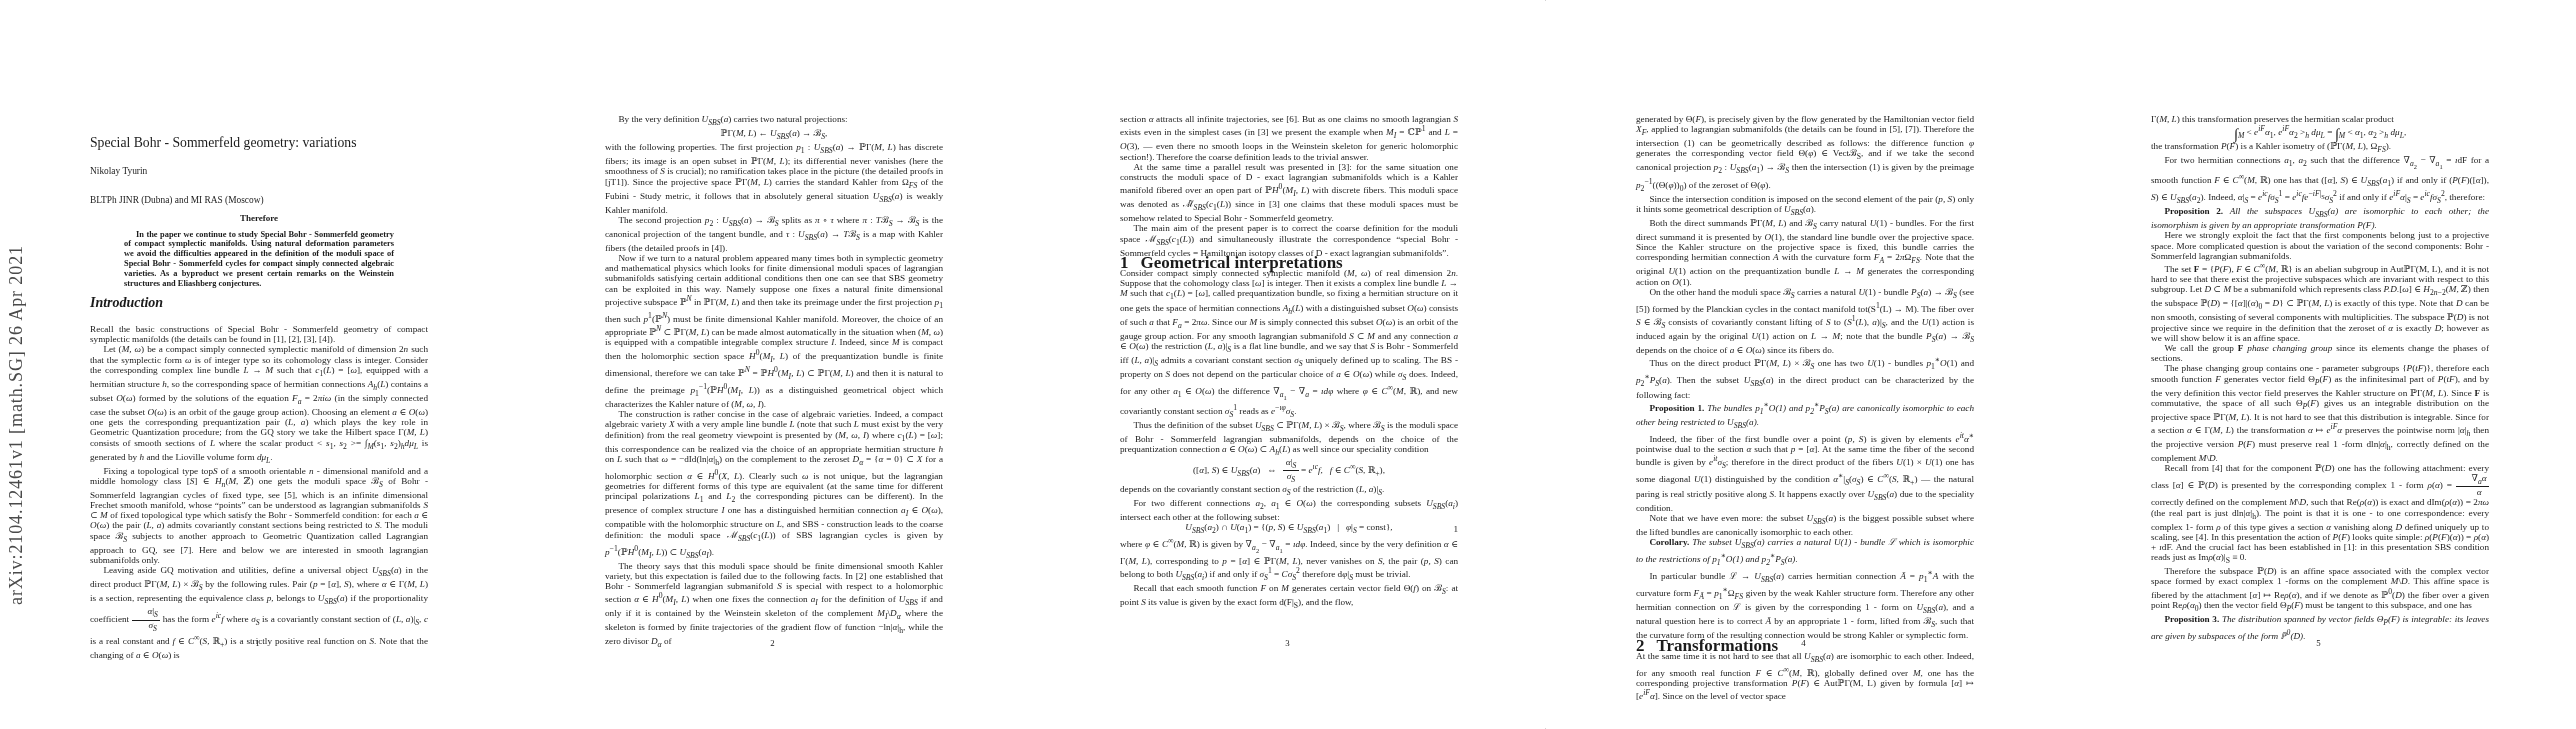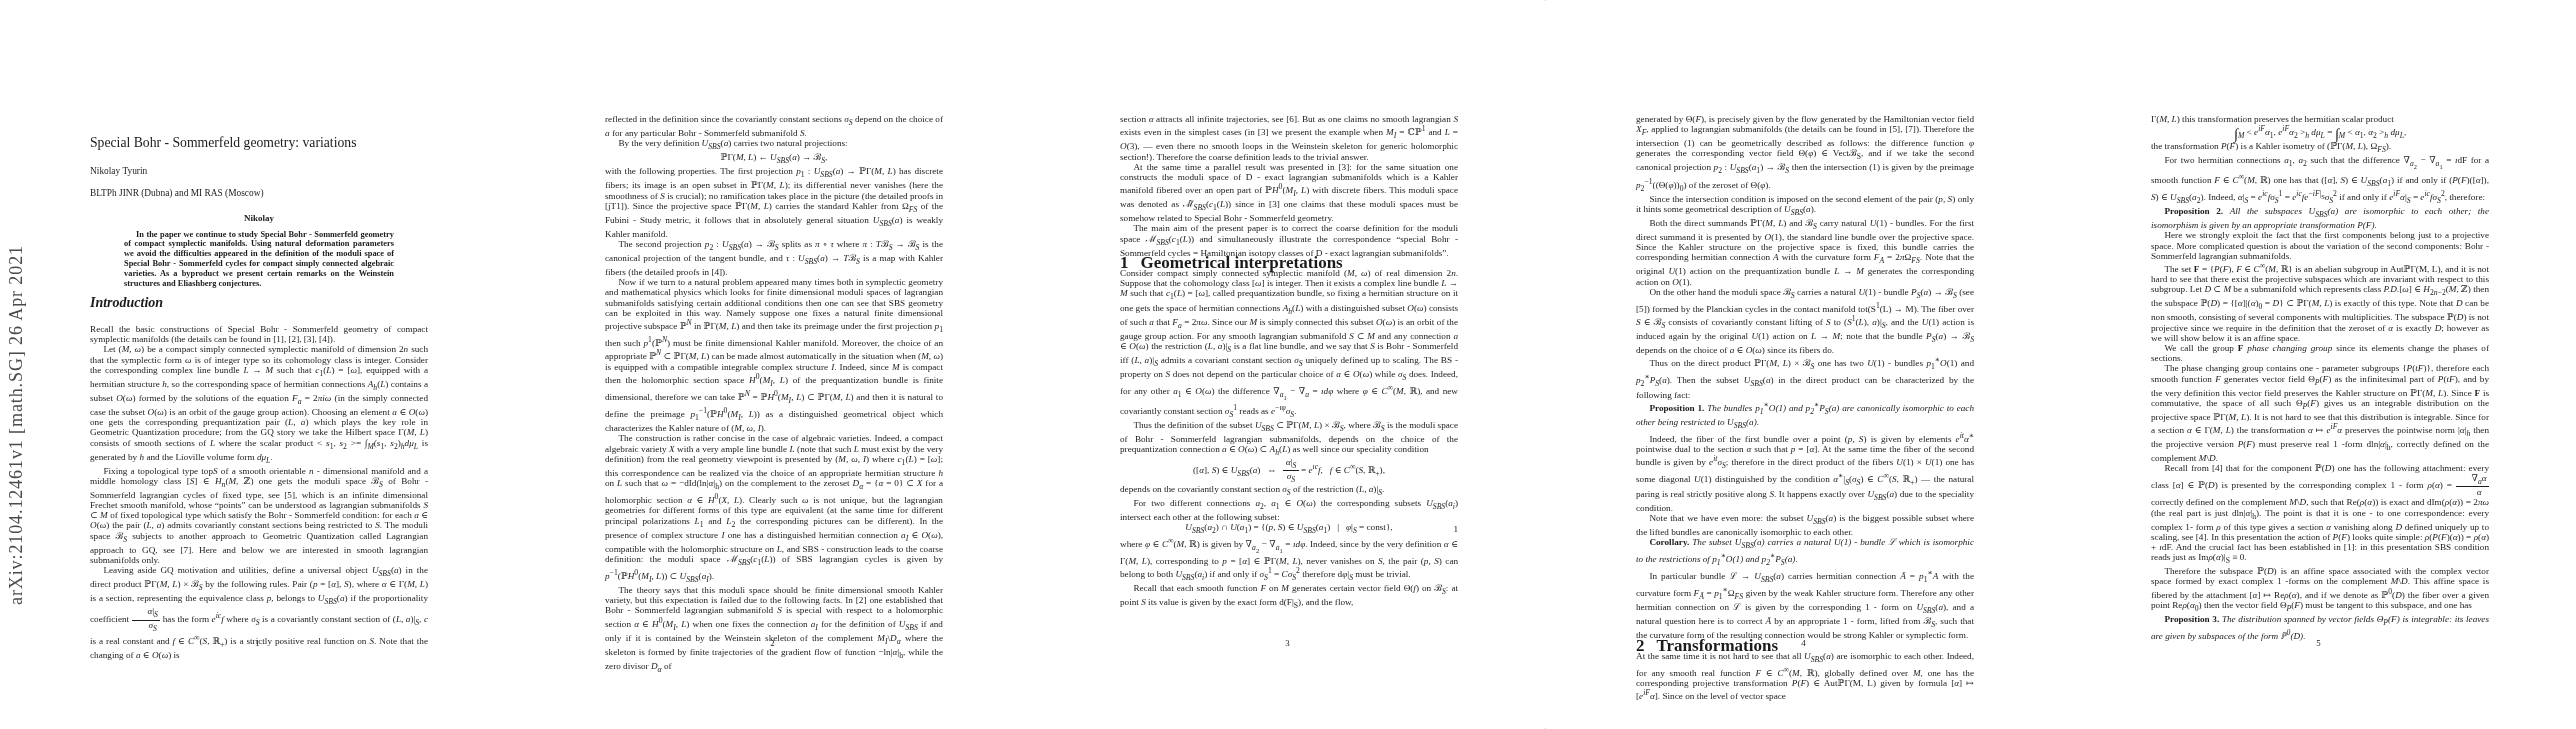--- a/index.html
+++ b/index.html
@@ -11,21 +11,21 @@
   #page1{left:0}#page2{left:515px}#page3{left:1030px}#page4{left:1546px}#page5{left:2061px}
 
   .arxiv{position:absolute;left:3.6px;top:146px;height:559px;width:24px;
          writing-mode:vertical-rl;transform:rotate(180deg);
          display:flex;align-items:center;justify-content:center;
          font-size:18px;letter-spacing:0.9px;color:#4a4a4a;white-space:nowrap;}
 
   .front{position:absolute;left:90px;top:135px;width:338px;text-align:left;}
   .title{font-size:13.7px;}
   .author{font-size:9.4px;margin-top:15px;}
-  .affil{font-size:9.4px;margin-top:12px;}
+  .affil{font-size:9.4px;margin-top:19px;}
 
   .abs{position:absolute;left:124px;top:213px;width:270px;}
   .abs-head{text-align:center;font-weight:bold;font-size:9px;}
   .abs-body{margin-top:6.7px;font-size:8.4px;line-height:9.8px;
             text-align:justify;text-indent:12px;font-weight:bold;}
 
   .intro-head{position:absolute;left:90px;top:295px;font-size:14px;font-weight:bold;font-style:italic;}
 
   .body-col{position:absolute;left:90px;width:338px;font-size:9.2px;
             line-height:10.2px;text-align:justify;}
@@ -57,36 +57,35 @@
 <div class="sheet">
 
   <div class="page" id="page1">
     <div class="arxiv">arXiv:2104.12461v1  [math.SG]  26 Apr 2021</div>
     <div class="front">
       <div class="title">Special Bohr - Sommerfeld geometry: variations</div>
       <div class="author">Nikolay Tyurin</div>
       <div class="affil">BLTPh JINR (Dubna) and MI RAS (Moscow)</div>
     </div>
     <div class="abs">
-      <div class="abs-head">Nikolay</div>
+      <div class="abs-head">Therefore</div>
       <div class="abs-body">In the paper we continue to study Special Bohr - Sommerfeld geometry of compact symplectic manifolds. Using natural deformation parameters we avoid the difficulties appeared in the definition of the moduli space of Special Bohr - Sommerfeld cycles for compact simply connected algebraic varieties. As a byproduct we present certain remarks on the Weinstein structures and Eliashberg conjectures.</div>
     </div>
     <div class="intro-head">Introduction</div>
     <div class="body-col">
       <p>Recall the basic constructions of Special Bohr - Sommerfeld geometry of compact symplectic manifolds (the details can be found in [1], [2], [3], [4]).</p>
       <p class="ind">Let (<i>M, ω</i>) be a compact simply connected symplectic manifold of dimension 2<i>n</i> such that the symplectic form <i>ω</i> is of integer type so its cohomology class is integer. Consider the corresponding complex line bundle <i>L</i> → <i>M</i> such that <i>c</i><sub>1</sub>(<i>L</i>) = [<i>ω</i>], equipped with a hermitian structure <i>h</i>, so the corresponding space of hermitian connections <i>A<sub>h</sub></i>(<i>L</i>) contains a subset <i>O</i>(<i>ω</i>) formed by the solutions of the equation <i>F<sub>a</sub></i> = 2<i>πiω</i> (in the simply connected case the subset <i>O</i>(<i>ω</i>) is an orbit of the gauge group action). Choosing an element <i>a</i> ∈ <i>O</i>(<i>ω</i>) one gets the corresponding prequantization pair (<i>L, a</i>) which plays the key role in Geometric Quantization procedure; from the GQ story we take the Hilbert space Γ(<i>M, L</i>) consists of smooth sections of <i>L</i> where the scalar product &lt; <i>s</i><sub>1</sub>, <i>s</i><sub>2</sub> &gt;= ∫<sub><i>M</i></sub>(<i>s</i><sub>1</sub>, <i>s</i><sub>2</sub>)<sub><i>h</i></sub><i>dμ<sub>L</sub></i> is generated by <i>h</i> and the Lioville volume form <i>dμ<sub>L</sub></i>.</p>
       <p class="ind">Fixing a topological type top<i>S</i> of a smooth orientable <i>n</i> - dimensional manifold and a middle homology class [<i>S</i>] ∈ <i>H<sub>n</sub></i>(<i>M</i>, ℤ) one gets the moduli space ℬ<sub><i>S</i></sub> of Bohr - Sommerfeld lagrangian cycles of fixed type, see [5], which is an infinite dimensional Frechet smooth manifold, whose “points” can be understood as lagrangian submanifolds <i>S</i> ⊂ <i>M</i> of fixed topological type which satisfy the Bohr - Sommerfeld condition: for each <i>a</i> ∈ <i>O</i>(<i>ω</i>) the pair (<i>L, a</i>) admits covariantly constant sections being restricted to <i>S</i>. The moduli space ℬ<sub><i>S</i></sub> subjects to another approach to Geometric Quantization called Lagrangian approach to GQ, see [7]. Here and below we are interested in smooth lagrangian submanifolds only.</p>
       <p class="ind">Leaving aside GQ motivation and utilities, define a universal object <i>U<sub>SBS</sub></i>(<i>a</i>) in the direct product ℙΓ(<i>M, L</i>) × ℬ<sub><i>S</i></sub> by the following rules. Pair (<i>p</i> = [<i>α</i>], <i>S</i>), where <i>α</i> ∈ Γ(<i>M, L</i>) is a section, representing the equivalence class <i>p</i>, belongs to <i>U<sub>SBS</sub></i>(<i>a</i>) if the proportionality coefficient <span class="frac"><span class="num"><i>α</i>|<sub><i>S</i></sub></span><span class="den"><i>σ<sub>S</sub></i></span></span> has the form <i>e<sup>ic</sup>f</i> where <i>σ<sub>S</sub></i> is a covariantly constant section of (<i>L, a</i>)|<sub><i>S</i></sub>, <i>c</i> is a real constant and <i>f</i> ∈ <i>C</i><sup>∞</sup>(<i>S</i>, ℝ<sub>+</sub>) is a strictly positive real function on <i>S</i>. Note that the changing of <i>a</i> ∈ <i>O</i>(<i>ω</i>) is</p>
     </div>
     <div class="pageno">1</div>
   </div>
 
   <div class="page" id="page2">
     <div class="body-col">
-      <p>reflected in the definition since the covariantly constant sections <i>σ<sub>S</sub></i> depend on the choice of <i>a</i> for any particular Bohr - Sommerfeld submanifold <i>S</i>.</p>
       <p class="ind">By the very definition <i>U<sub>SBS</sub></i>(<i>a</i>) carries two natural projections:</p>
       <p class="disp">ℙΓ(<i>M, L</i>) ← <i>U<sub>SBS</sub></i>(<i>a</i>) → ℬ<sub><i>S</i></sub>,</p>
       <p>with the following properties. The first projection <i>p</i><sub>1</sub> : <i>U<sub>SBS</sub></i>(<i>a</i>) → ℙΓ(<i>M, L</i>) has discrete fibers; its image is an open subset in ℙΓ(<i>M, L</i>); its differential never vanishes (here the smoothness of <i>S</i> is crucial); no ramification takes place in the picture (the detailed proofs in [jT1]). Since the projective space ℙΓ(<i>M, L</i>) carries the standard Kahler from Ω<sub><i>FS</i></sub> of the Fubini - Study metric, it follows that in absolutely general situation <i>U<sub>SBS</sub></i>(<i>a</i>) is weakly Kahler manifold.</p>
       <p class="ind">The second projection <i>p</i><sub>2</sub> : <i>U<sub>SBS</sub></i>(<i>a</i>) → ℬ<sub><i>S</i></sub> splits as <i>π</i> ∘ <i>τ</i> where <i>π</i> : <i>T</i>ℬ<sub><i>S</i></sub> → ℬ<sub><i>S</i></sub> is the canonical projection of the tangent bundle, and <i>τ</i> : <i>U<sub>SBS</sub></i>(<i>a</i>) → <i>T</i>ℬ<sub><i>S</i></sub> is a map with Kahler fibers (the detailed proofs in [4]).</p>
       <p class="ind">Now if we turn to a natural problem appeared many times both in symplectic geometry and mathematical physics which looks for finite dimensional moduli spaces of lagrangian submanifolds satisfying certain additional conditions then one can see that SBS geometry can be exploited in this way. Namely suppose one fixes a natural finite dimensional projective subspace ℙ<sup><i>N</i></sup> in ℙΓ(<i>M, L</i>) and then take its preimage under the first projection <i>p</i><sub>1</sub> then such <i>p</i><sup>1</sup>(ℙ<sup><i>N</i></sup>) must be finite dimensional Kahler manifold. Moreover, the choice of an appropriate ℙ<sup><i>N</i></sup> ⊂ ℙΓ(<i>M, L</i>) can be made almost automatically in the situation when (<i>M, ω</i>) is equipped with a compatible integrable complex structure <i>I</i>. Indeed, since <i>M</i> is compact then the holomorphic section space <i>H</i><sup>0</sup>(<i>M<sub>I</sub>, L</i>) of the prequantization bundle is finite dimensional, therefore we can take ℙ<sup><i>N</i></sup> = ℙ<i>H</i><sup>0</sup>(<i>M<sub>I</sub>, L</i>) ⊂ ℙΓ(<i>M, L</i>) and then it is natural to define the preimage <i>p</i><sub>1</sub><sup>−1</sup>(ℙ<i>H</i><sup>0</sup>(<i>M<sub>I</sub>, L</i>)) as a distinguished geometrical object which characterizes the Kahler nature of (<i>M, ω, I</i>).</p>
       <p class="ind">The construction is rather concise in the case of algebraic varieties. Indeed, a compact algebraic variety <i>X</i> with a very ample line bundle <i>L</i> (note that such <i>L</i> must exist by the very definition) from the real geometry viewpoint is presented by (<i>M, ω, I</i>) where <i>c</i><sub>1</sub>(<i>L</i>) = [<i>ω</i>]; this correspondence can be realized via the choice of an appropriate hermitian structure <i>h</i> on <i>L</i> such that <i>ω</i> = −dId(ln|<i>α</i>|<sub>h</sub>) on the complement to the zeroset <i>D<sub>α</sub></i> = {<i>α</i> = 0} ⊂ <i>X</i> for a holomorphic section <i>α</i> ∈ <i>H</i><sup>0</sup>(<i>X, L</i>). Clearly such <i>ω</i> is not unique, but the lagrangian geometries for different forms of this type are equivalent (at the same time for different principal polarizations <i>L</i><sub>1</sub> and <i>L</i><sub>2</sub> the corresponding pictures can be different). In the presence of complex structure <i>I</i> one has a distinguished hermitian connection <i>a<sub>I</sub></i> ∈ <i>O</i>(<i>ω</i>), compatible with the holomorphic structure on <i>L</i>, and SBS - construction leads to the coarse definition: the moduli space ℳ<sub><i>SBS</i></sub>(<i>c</i><sub>1</sub>(<i>L</i>)) of SBS lagrangian cycles is given by <i>p</i><sup>−1</sup>(ℙ<i>H</i><sup>0</sup>(<i>M<sub>I</sub>, L</i>)) ⊂ <i>U<sub>SBS</sub></i>(<i>a<sub>I</sub></i>).</p>
       <p class="ind">The theory says that this moduli space should be finite dimensional smooth Kahler variety, but this expectation is failed due to the following facts. In [2] one established that Bohr - Sommerfeld lagrangian submanifold <i>S</i> is special with respect to a holomorphic section <i>α</i> ∈ <i>H</i><sup>0</sup>(<i>M<sub>I</sub>, L</i>) when one fixes the connection <i>a<sub>I</sub></i> for the definition of <i>U<sub>SBS</sub></i> if and only if it is contained by the Weinstein skeleton of the complement <i>M<sub>I</sub></i>\<i>D<sub>α</sub></i> where the skeleton is formed by finite trajectories of the gradient flow of function −ln|<i>α</i>|<sub>h</sub>, while the zero divisor <i>D<sub>α</sub></i> of</p>
     </div>
     <div class="pageno">2</div>
   </div>

